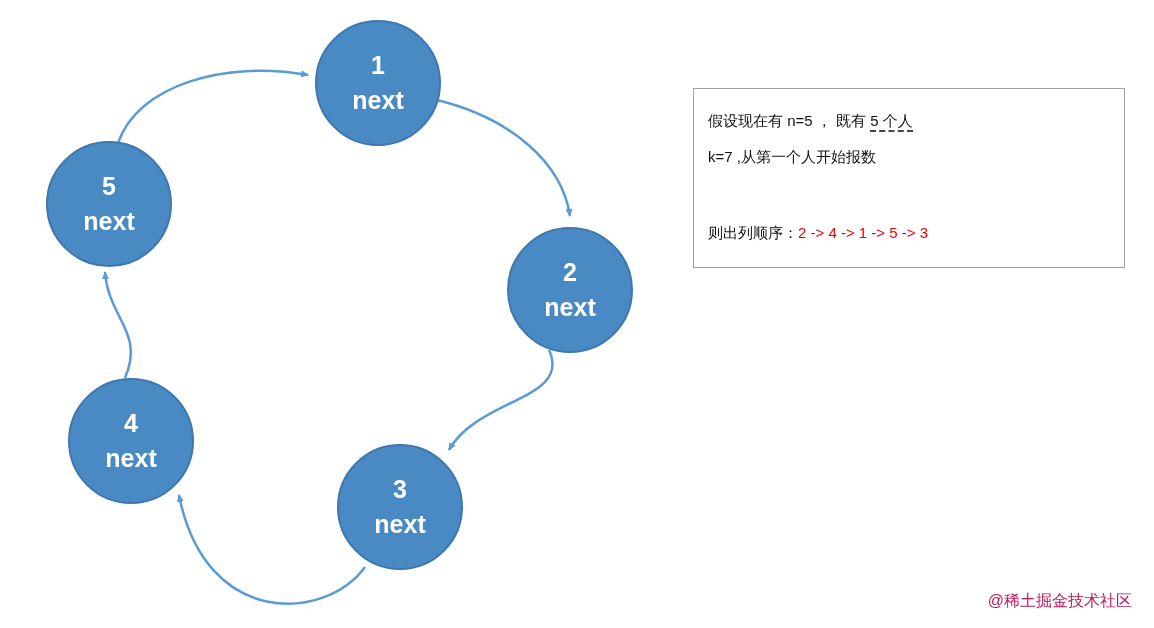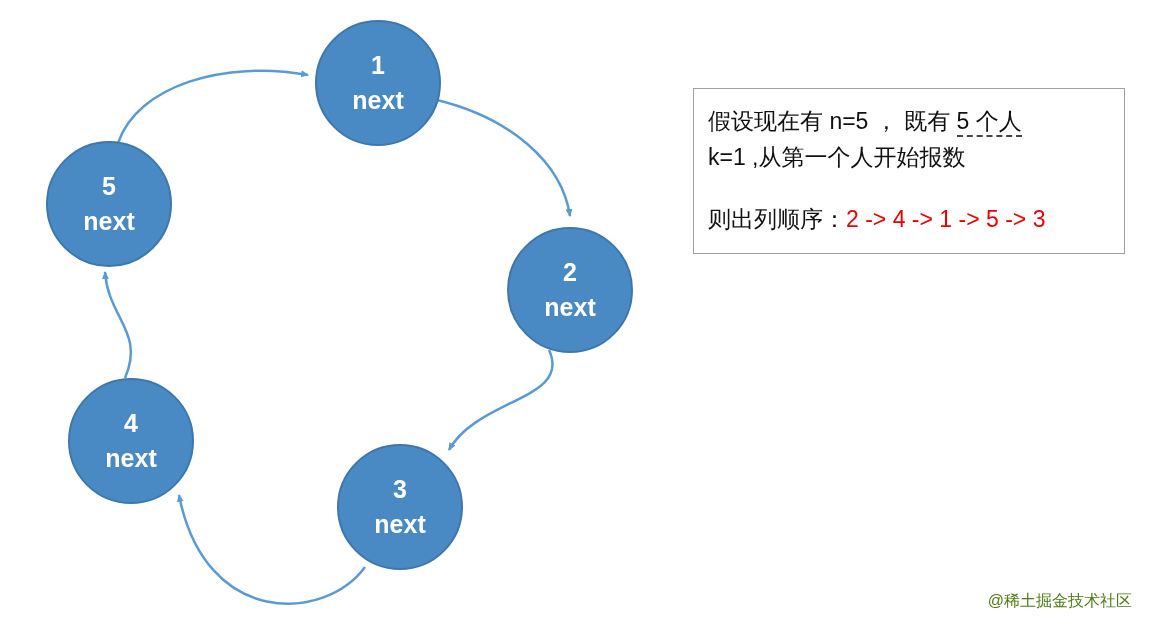--- a/index.html
+++ b/index.html
@@ -46,42 +46,42 @@
   .node-5 { left: 46px;  top: 141px; }
 
   .info-box {
     position: absolute;
     left: 693px;
     top: 88px;
     width: 432px;
     box-sizing: border-box;
     border: 1px solid #a0a0a0;
     padding: 14px 14px 16px 14px;
-    font-size: 23px;
+    font-size: 15px;
     line-height: 36px;
     color: #111111;
   }
   .info-line { white-space: nowrap; }
   .underlined-dashed {
     border-bottom: 2px dashed #444444;
     padding-bottom: 1px;
   }
   .result-line {
-    margin-top: 26px;
+    margin-top: 40px;
     white-space: nowrap;
   }
   .result-sequence {
     color: #ee0000;
   }
   .watermark {
     position: absolute;
     right: 22px;
     bottom: 16px;
     font-size: 16px;
-    color: #4d7c0f;
+    color: #be185d;
   }
 </style>
 </head>
 <body>
 
 <div class="canvas">
 
   <svg class="arrows-svg" viewBox="0 0 1154 628" xmlns="http://www.w3.org/2000/svg">
     <defs>
       <marker id="arrowhead" markerWidth="10" markerHeight="10" refX="7" refY="3.5" orient="auto" markerUnits="userSpaceOnUse">
@@ -113,21 +113,21 @@
   </div>
   <div class="node node-5">
     <span>5</span>
     <span>next</span>
   </div>
 
   <div class="info-box">
     <div class="info-line">
       <span>假设现在有 n=5 ， 既有 </span><span class="underlined-dashed">5 个人</span>
     </div>
-    <div class="info-line">k=1 ,从第一个人开始报数</div>
+    <div class="info-line">k=7 ,从第一个人开始报数</div>
     <div class="result-line">
       <span>则出列顺序：</span><span class="result-sequence">2 -&gt; 4 -&gt; 1 -&gt; 5 -&gt; 3</span>
     </div>
   </div>
 
   <div class="watermark">@稀土掘金技术社区</div>
 
 </div>
 
 </body></html>

